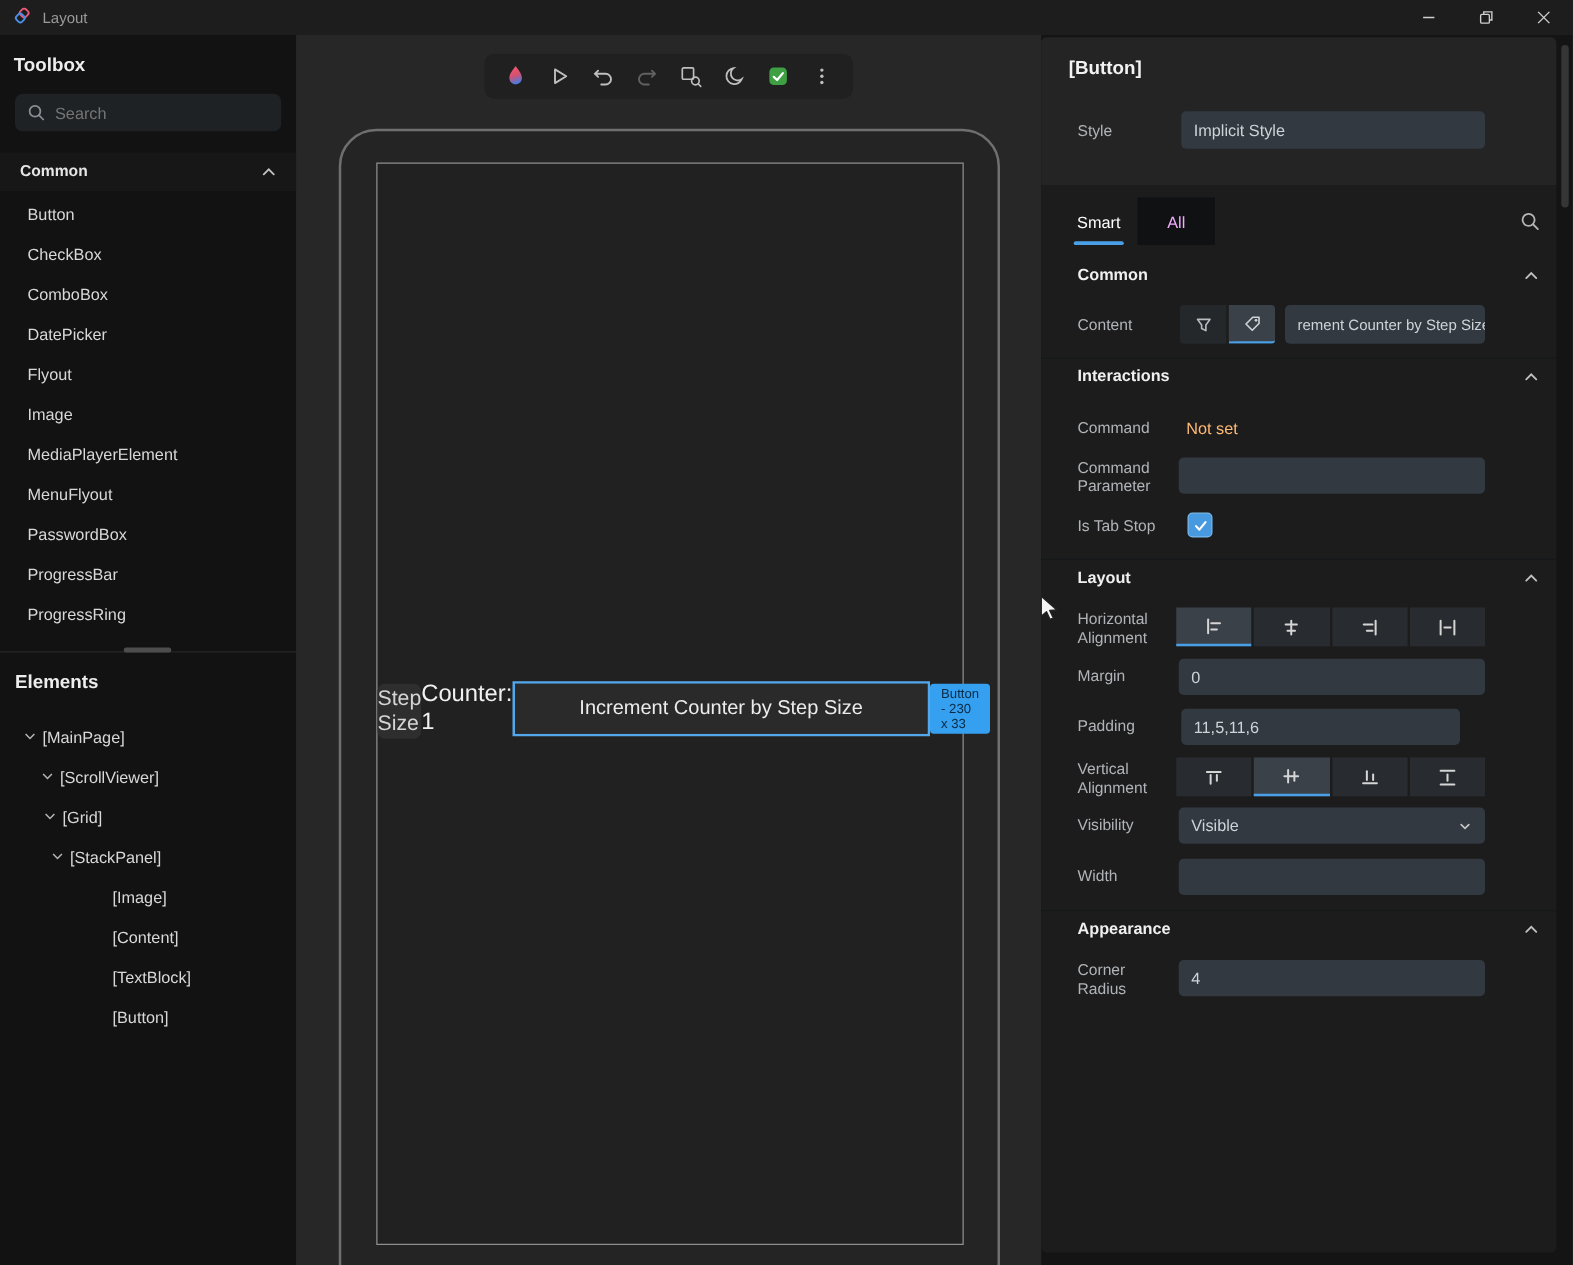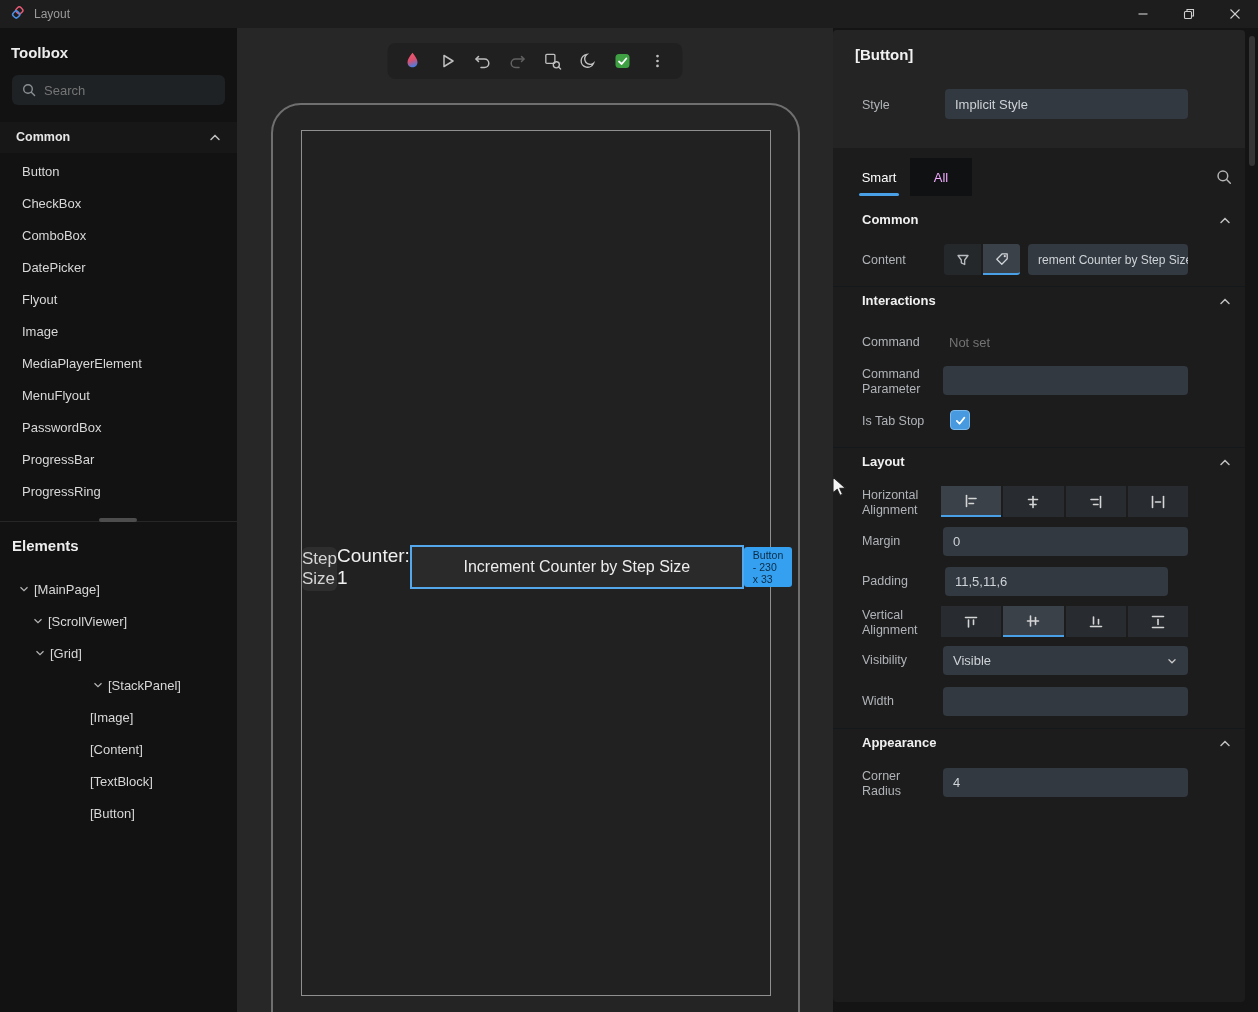--- a/index.html
+++ b/index.html
@@ -70,21 +70,21 @@
   .mini-btn { position:absolute; width:37px; height:31px; display:flex; align-items:center;
               justify-content:center; background:#24282b; border-radius:3px 0 0 3px; }
   .mini-btn.sel { background:#3a4149; border-bottom:2px solid #4aa0e6; border-radius:0 3px 3px 0; }
   .alnstrip { position:absolute; display:flex; gap:2px; width:247px; height:31px; }
   .alnbtn { flex:1; background:#282c30; display:flex; align-items:center; justify-content:center; }
   .alnbtn.sel { background:#3a4149; border-bottom:2px solid #4aa0e6; }
   .checkbox { position:absolute; width:20px; height:20px; border-radius:4px; background:#4799e0;
               border:1px solid #79b9ec; display:flex; align-items:center; justify-content:center; }
   .sepline { position:absolute; left:0; width:412px; height:1px; background:#15181a; }
   .scroll-thumb { position:absolute; left:416px; top:8px; width:6px; height:130px; background:#353535; border-radius:3px; }
-  .notset { position:absolute; color:#737373; font-size:13px; }
+  .notset { position:absolute; color:#fdba74; font-size:13px; }
   .cursor { position:absolute; left:831px; top:476px; z-index:50; pointer-events:none; }
 </style>
 </head>
 <body>
 
 <div class="titlebar">
   <span class="tlogo">
     <svg width="16" height="16" viewBox="0 0 18 18">
       <rect x="7" y="1.5" width="7" height="7" rx="2.4" transform="rotate(45 10.5 5)" fill="none" stroke="#e85a75" stroke-width="1.7"></rect>
       <rect x="3.5" y="6" width="7" height="7" rx="2.4" transform="rotate(45 7 9.5)" fill="none" stroke="#4a8fe8" stroke-width="1.7"></rect>
@@ -167,21 +167,21 @@
       <span>[ScrollViewer]</span>
     </div>
     <div class="tree-row" style="padding-left:30px">
       <span class="tw">
           <svg width="14" height="14" viewBox="0 0 16 16" fill="none" stroke="#b5b5b5" stroke-width="1.4">
             <polyline points="4,6 8,10 12,6"></polyline>
           </svg>
         </span>
       <span>[Grid]</span>
     </div>
-    <div class="tree-row" style="padding-left:88px">
+    <div class="tree-row" style="padding-left:36px">
       <span class="tw">
           <svg width="14" height="14" viewBox="0 0 16 16" fill="none" stroke="#b5b5b5" stroke-width="1.4">
             <polyline points="4,6 8,10 12,6"></polyline>
           </svg>
         </span>
       <span>[StackPanel]</span>
     </div>
     <div class="tree-row" style="padding-left:70px">
       <span class="tw"></span>
         <span>[Image]</span>

